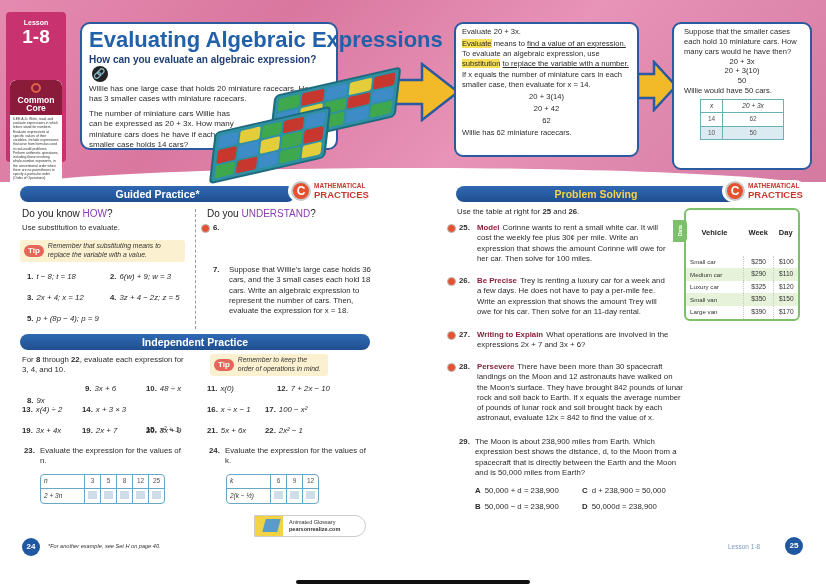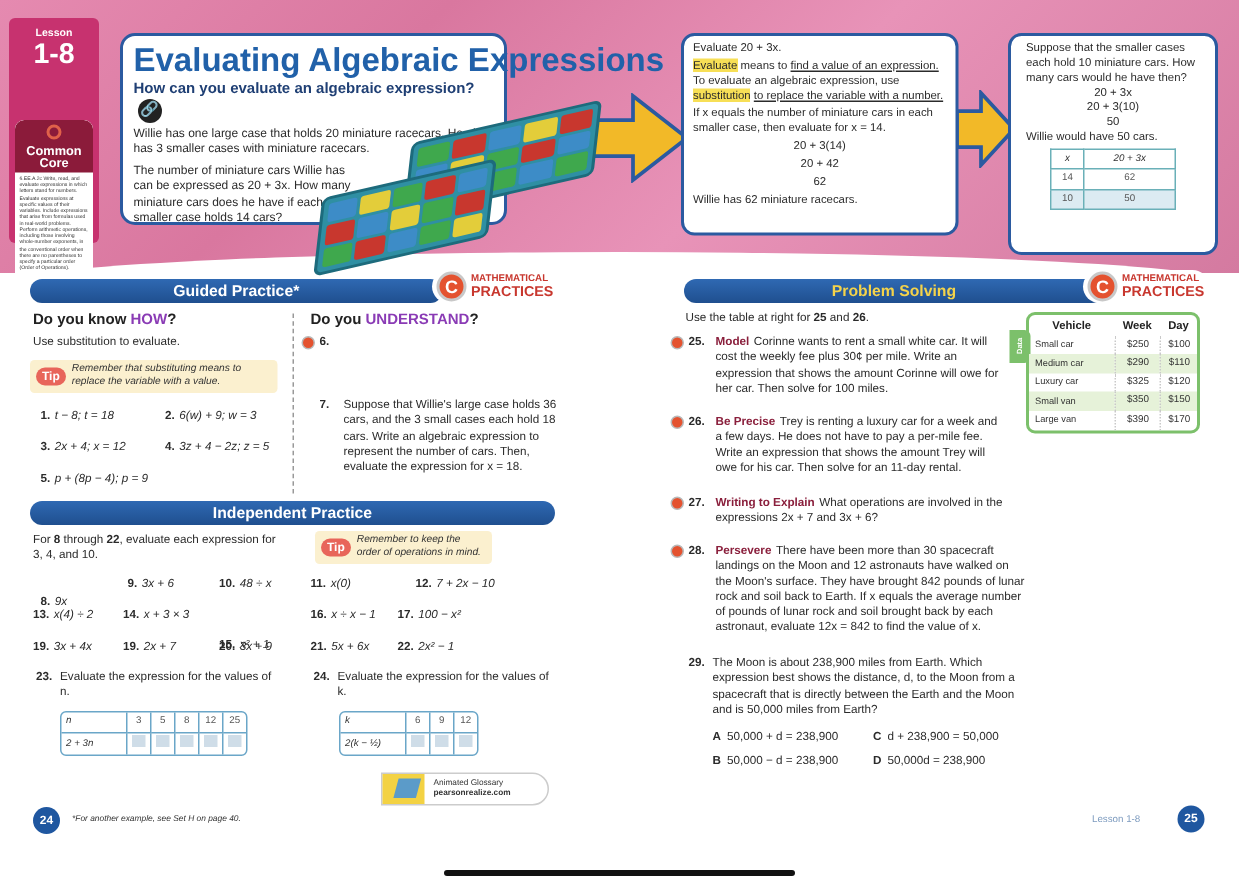--- a/index.html
+++ b/index.html
@@ -46,21 +46,21 @@
   .mini-table tr.alt td { background: #dcebf2; }
 
   
   .bar { position: absolute; height: 16px; background: linear-gradient(#2f69b3, #1f4f8f); border-radius: 8px; color: #fff; font-weight: bold; font-size: 10.5px; text-align: center; line-height: 16px; }
   .bar.yellow { color: #f4d34a; }
   .mp-badge { position: absolute; display: flex; align-items: center; background: #fff; border-radius: 14px; padding: 1px 3px; }
   .mp-logo { width: 20px; height: 20px; border-radius: 50%; background: #e4522f; border: 2px solid #c8c8c8; color: #fff; font-size: 12px; font-weight: bold; text-align: center; line-height: 16px; }
   .mp-text { font-size: 6.5px; font-weight: bold; color: #c8372e; line-height: 1; margin-left: 3px; }
   .mp-text b { font-size: 9.5px; display: block; }
 
-  .h-know { font-size: 10px; font-weight: bold; color: #222; }
+  .h-know { font-size: 10px; font-weight: normal; color: #222; }
   .h-know em { font-style: normal; color: #8a3bb5; }
 
   .tip { display: flex; align-items: center; background: #fbf0cf; border-radius: 3px; padding: 2px 4px; font-size: 6.8px; font-style: italic; color: #333; }
   .tip-badge { background: #e8655a; color: #fff; font-style: normal; font-weight: bold; font-size: 8px; border-radius: 8px; padding: 1px 4px; margin-right: 4px; }
 
   .item { position: absolute; font-size: 7.8px; white-space: nowrap; }
   .item b { font-weight: bold; margin-right: 3px; }
   .item i, .math { font-style: italic; }
 
   .dotted-sep { position: absolute; left: 195px; top: 209px; width: 0; height: 120px; border-left: 1px dashed #999; }
@@ -82,21 +82,21 @@
   .glossary-icon { width: 28px; height: 20px; background: #f3d243; position: relative; }
   .glossary-icon::after { content: ""; position: absolute; left: 9px; top: 3px; width: 15px; height: 13px; background: #5b9bc9; transform: skewX(-15deg); }
   .glossary-text { font-size: 5.5px; color: #333; margin-left: 6px; line-height: 1.3; }
   .glossary-text b { font-weight: bold; }
 
   .page-num { position: absolute; width: 18px; height: 18px; border-radius: 50%; background: #1f57a0; color: #fff; font-weight: bold; font-size: 8px; text-align: center; line-height: 18px; }
   .footnote { position: absolute; left: 48px; top: 543px; font-size: 5.6px; font-style: italic; color: #333; }
   .lesson-foot { position: absolute; left: 728px; top: 543px; font-size: 6.5px; color: #7d9bbf; }
 
   .data-table { position: absolute; left: 684px; top: 208px; width: 116px; border: 2px solid #7cc06b; border-radius: 6px; border-collapse: separate; border-spacing: 0; font-size: 6.6px; overflow: hidden; }
-  .data-table th { font-weight: bold; font-size: 7.5px; color: #222; padding: 2px 0; }
+  .data-table th { font-weight: bold; font-size: 7.5px; color: #222; padding: 18px 0; }
   .data-table td { padding: 2px 0; text-align: center; color: #333; border-left: 1px dotted #c9c9c9; }
   .data-table td:first-child { text-align: left; padding-left: 4px; border-left: none; font-size: 6.2px; }
   .data-table tr.alt td { background: #e6f2d9; }
   .data-tab { position: absolute; left: 673px; top: 220px; width: 14px; height: 22px; background: #7cc06b; border-radius: 4px 0 0 4px; color: #fff; font-size: 5px; font-weight: bold; writing-mode: vertical-rl; transform: rotate(180deg); text-align: center; line-height: 14px; }
 
   .choices { position: absolute; font-size: 7.8px; }
   .choice { position: absolute; white-space: nowrap; }
   .choice b { margin-right: 4px; }
 
   .home-indicator { position: absolute; left: 296px; top: 580px; width: 234px; height: 4px; background: #111; border-radius: 2px; }

